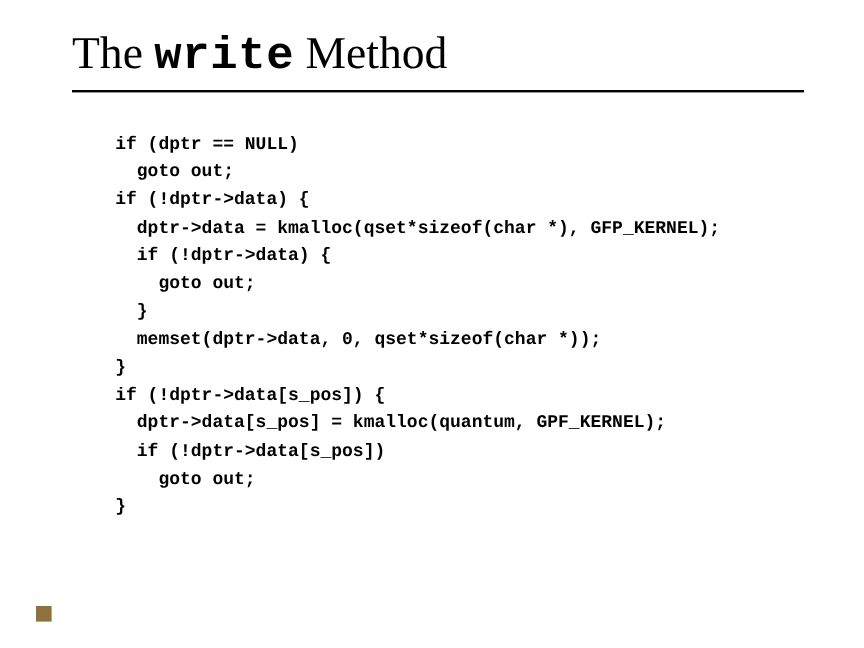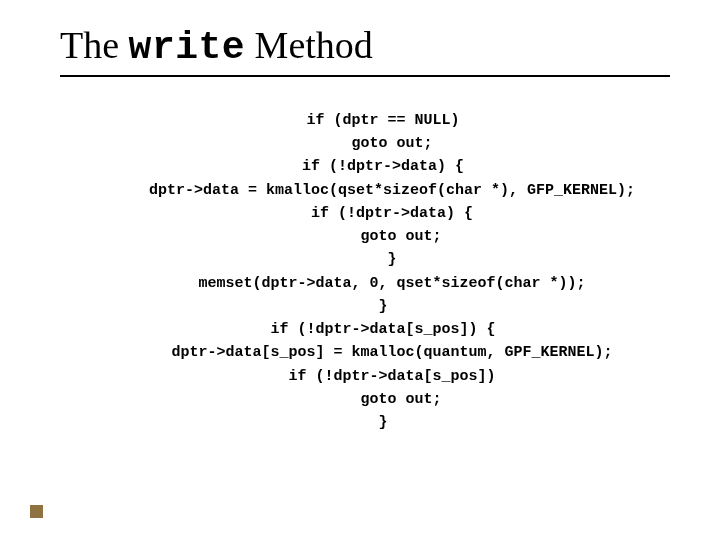--- a/index.html
+++ b/index.html
@@ -34,21 +34,20 @@
   }
   .code-block {
     margin-top: 32px;
     margin-left: 36px;
     font-family: "Courier New", Courier, monospace;
     font-weight: bold;
     font-size: 15px;
     line-height: 1.55;
     color: #000;
     white-space: pre;
-    text-align: center;
   }
   .accent-square {
     position: absolute;
     left: 30px;
     bottom: 22px;
     width: 13px;
     height: 13px;
     background: #8e7340;
   }
 </style>

